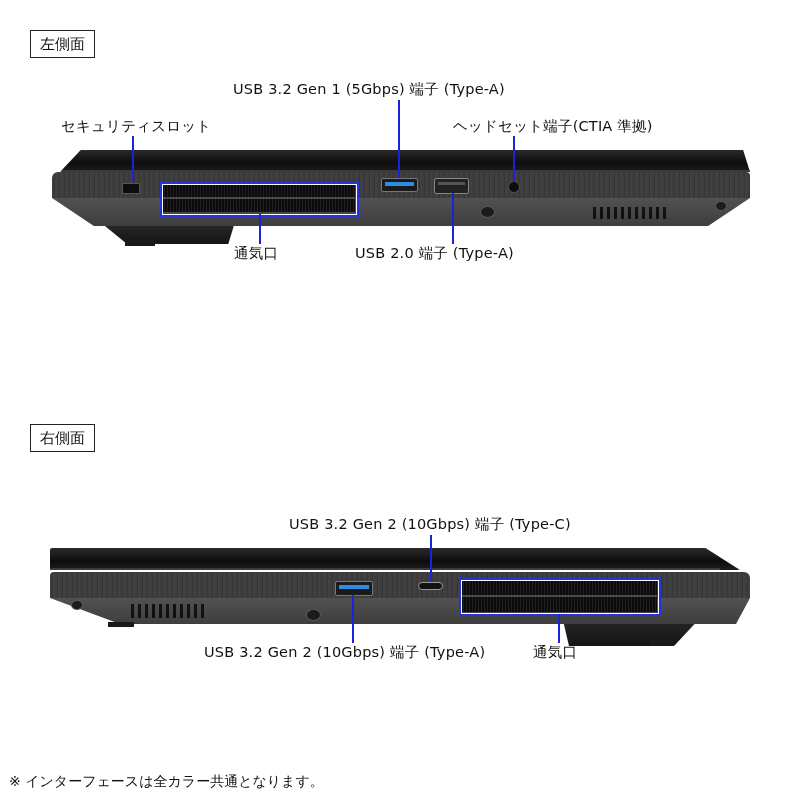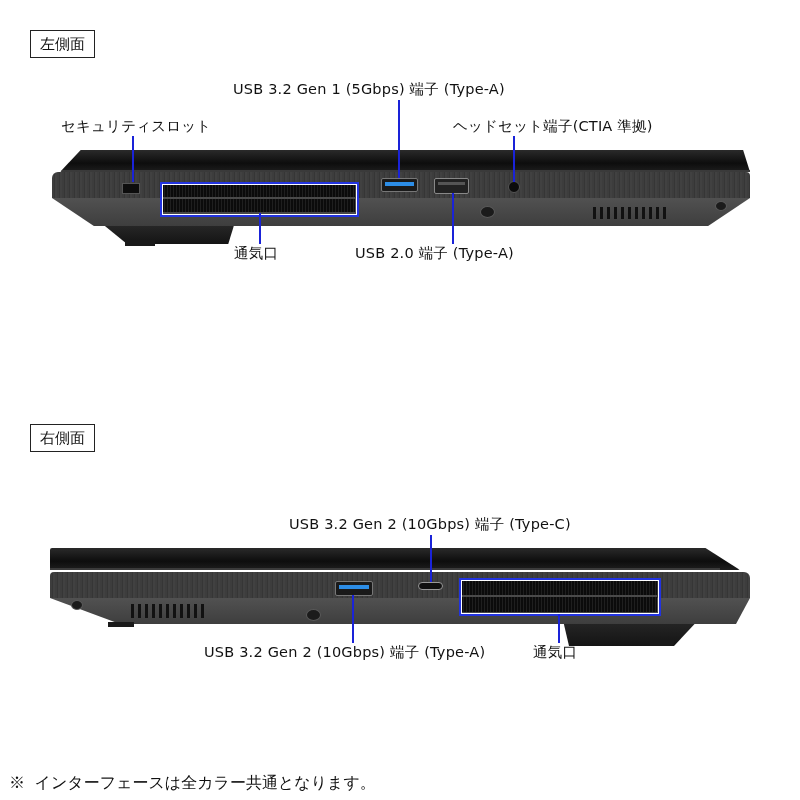--- a/index.html
+++ b/index.html
@@ -22,21 +22,21 @@
   .slat { position: absolute; background: repeating-linear-gradient(90deg, #111 0 3px, transparent 3px 7px); }
   .usb3 { position: absolute; background: #1a1a1a; border: 1px solid #777; border-radius: 2px; }
   .usb3 .tongue { position: absolute; left: 3px; right: 3px; top: 3px; height: 4px; background: #2c8de6; }
   .usb2 { position: absolute; background: #222; border: 1px solid #888; border-radius: 2px; }
   .usb2 .tongue { position: absolute; left: 3px; right: 3px; top: 3px; height: 3px; background: #555; }
   .typec { position: absolute; background: #111; border: 1.5px solid #999; border-radius: 6px; }
   .jack { position: absolute; background: #0c0c0c; border-radius: 50%; border: 1px solid #555; }
   .screw { position: absolute; background: #1b1b1b; border-radius: 50%; border: 1px solid #5a5a5a; }
   .lock { position: absolute; background: #0d0d0d; border: 1px solid #555; }
   .stand { position: absolute; background: linear-gradient(#2a2a2a, #141414); }
-  .footnote { position: absolute; font-size: 16px; white-space: nowrap; font-family: Liberation Mono, monospace; }
+  .footnote { position: absolute; font-size: 14px; white-space: nowrap; }
 </style>
 </head>
 <body>
 
 <div class="section-label" style="left:30px; top:30px;">左側面</div>
 
 <div class="label" style="left:61px; top:117px;">セキュリティスロット</div>
 <div class="label" style="left:233px; top:80px;">USB 3.2 Gen 1 (5Gbps) 端子 (Type-A)</div>
 <div class="label" style="left:453px; top:117px;">ヘッドセット端子(CTIA 準拠)</div>
 <div class="label" style="left:234px; top:244px;">通気口</div>

